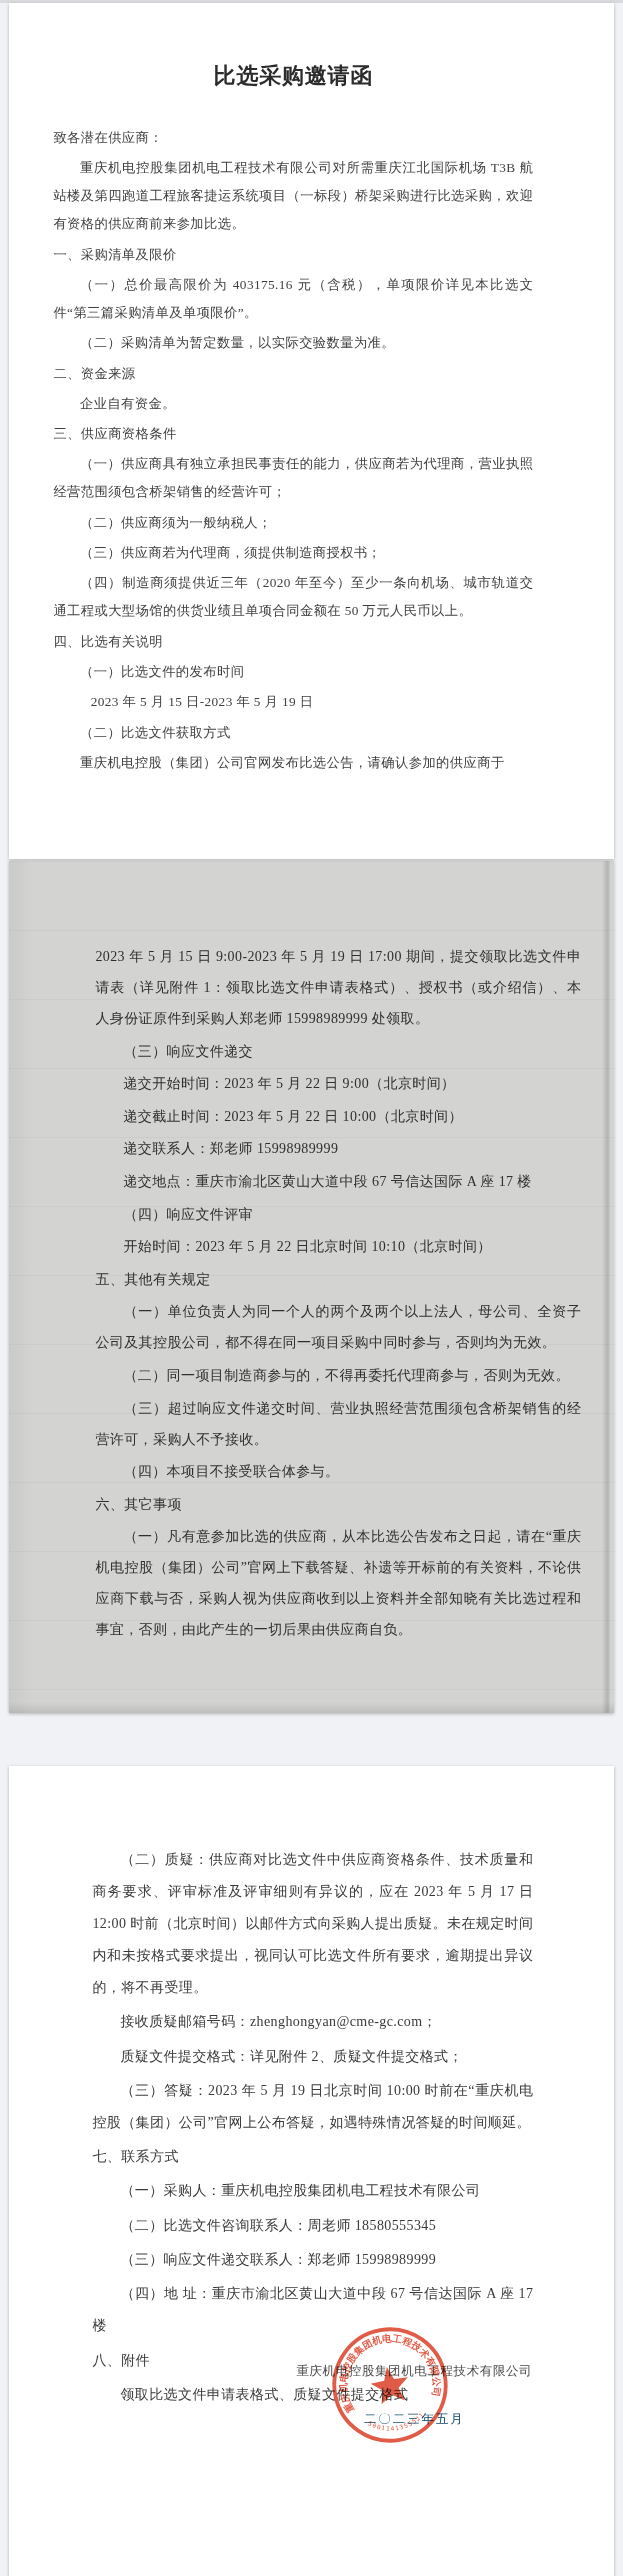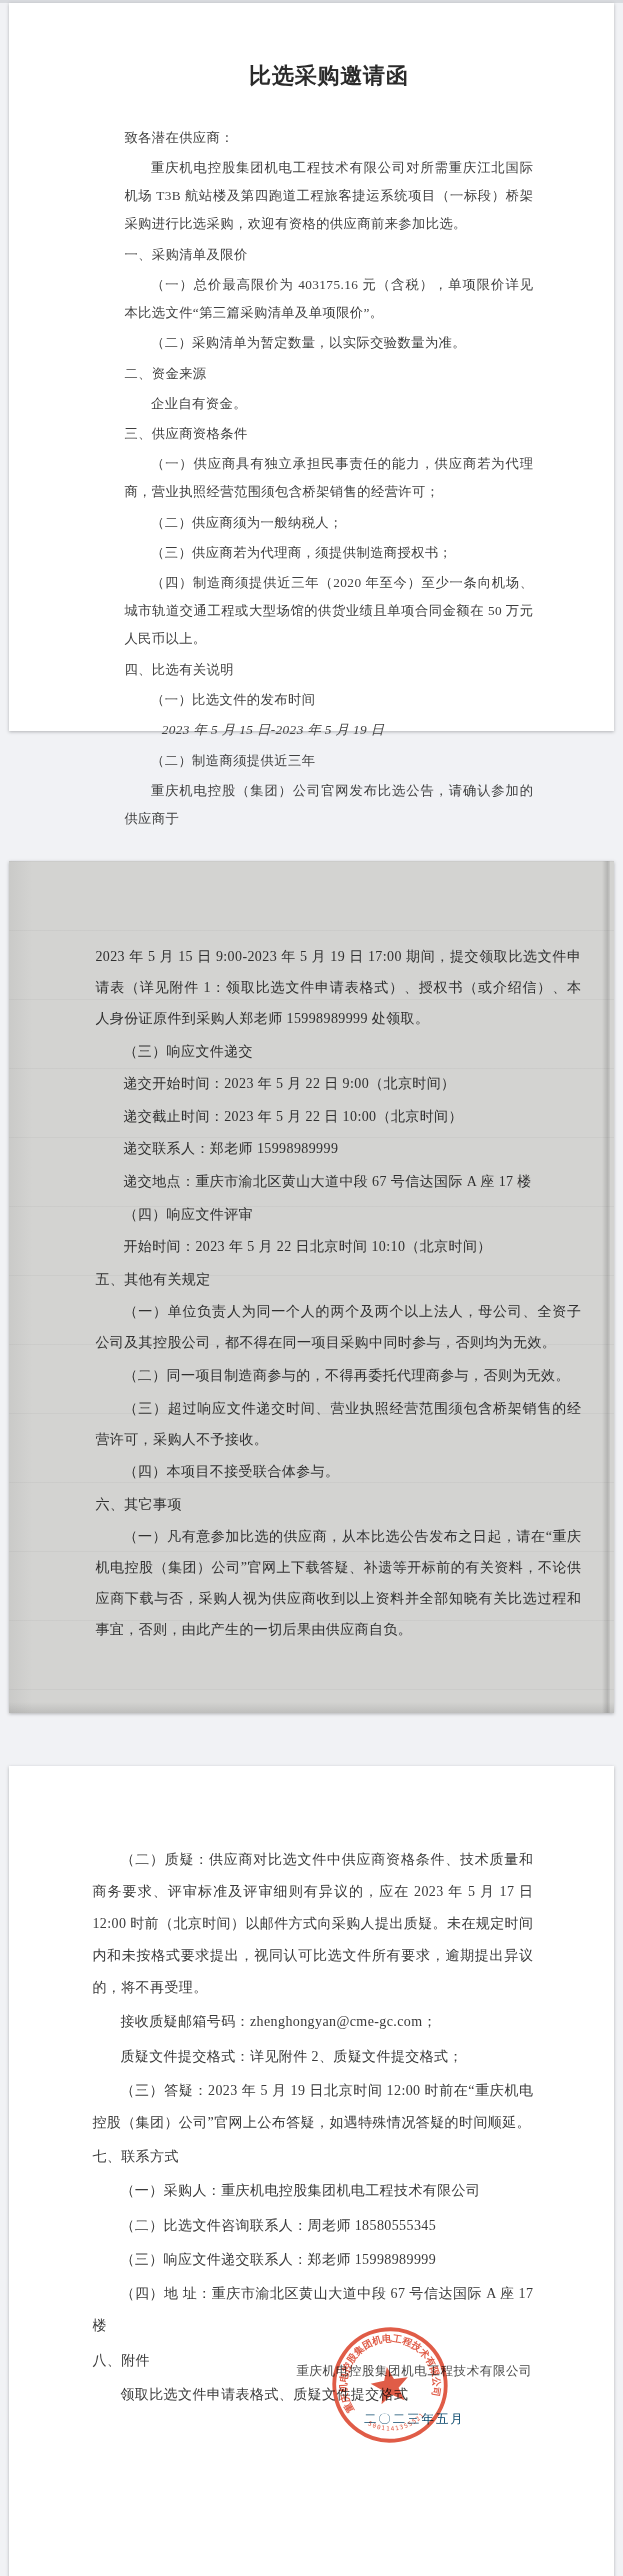--- a/index.html
+++ b/index.html
@@ -12,21 +12,21 @@
   .top-strip{
     position:absolute;left:0;top:0;width:624px;height:3.1px;
     background:#d9dbdf;
   }
   .page{
     position:absolute;left:9.4px;width:605px;
     background:#ffffff;
     box-shadow:0 0.8px 3.1px rgba(60,64,67,.35);
     box-sizing:border-box;
   }
-  .page-1{top:3.1px;height:728px;padding:56px 81px 0 115px;}
+  .page-1{top:3.1px;height:856px;padding:56px 81px 0 44px;}
   .page-2{top:861px;height:852px;padding:80px 33px 0 86px;
     background:#d3d3d1;
     background-image:
       repeating-linear-gradient(180deg, rgba(110,110,110,.07) 0 0.8px, transparent 0.8px 69px),
       linear-gradient(90deg, rgba(120,120,120,.10) 0, rgba(0,0,0,0) 23.4px);
   }
   .page-2::after{
     content:"";position:absolute;top:0;right:4.7px;width:7.8px;height:100%;
     background:linear-gradient(90deg, rgba(0,0,0,0) 0, rgba(40,40,40,.18) 70%, rgba(0,0,0,.05) 100%);
   }
@@ -38,21 +38,21 @@
 
   .ln{
     margin:0 0 2.3px 0;
     font-size:13.3px;line-height:28px;
     color:#3f3f3f;letter-spacing:0.4px;
     text-align:justify;
   }
   .page-2 .ln{font-size:14px;line-height:31px;margin-bottom:1.6px;color:#2f2f2f;}
   .page-3 .ln{font-size:14px;line-height:32px;margin-bottom:2.3px;color:#3a3a3a;}
   .ln.indent{text-indent:2em;}
-  .ln.indent2{text-indent:2.8em;font-style:italic;}
+  .ln.indent2{text-indent:2.8em;}
   .ln.title{
     text-align:center;text-indent:0;
     font-size:22px;font-weight:bold;color:#2b2b2b;
     line-height:34px;margin:0 0 31px 0;letter-spacing:0.8px;
   }
   .sig{
     position:absolute;left:287px;top:597px;z-index:1;
     text-align:center;white-space:nowrap;
   }
   .sig .company{font-size:12.5px;color:#4a4a4a;letter-spacing:0.6px;margin:0;}
@@ -78,21 +78,21 @@
       <p class="ln flush">二、资金来源</p>
       <p class="ln indent">企业自有资金。</p>
       <p class="ln flush">三、供应商资格条件</p>
       <p class="ln indent">（一）供应商具有独立承担民事责任的能力，供应商若为代理商，营业执照经营范围须包含桥架销售的经营许可；</p>
       <p class="ln indent">（二）供应商须为一般纳税人；</p>
       <p class="ln indent">（三）供应商若为代理商，须提供制造商授权书；</p>
       <p class="ln indent">（四）制造商须提供近三年（2020 年至今）至少一条向机场、城市轨道交通工程或大型场馆的供货业绩且单项合同金额在 50 万元人民币以上。</p>
       <p class="ln flush">四、比选有关说明</p>
       <p class="ln indent">（一）比选文件的发布时间</p>
       <p class="ln indent2">2023 年 5 月 15 日-2023 年 5 月 19 日</p>
-      <p class="ln indent">（二）制造商须提供近三年</p>
+      <p class="ln indent">（二）比选文件获取方式</p>
       <p class="ln indent">重庆机电控股（集团）公司官网发布比选公告，请确认参加的供应商于</p>
     </div>
 </section>
 
 <section class="page page-2">
   <div class="content">
       <p class="ln flush">2023 年 5 月 15 日 9:00-2023 年 5 月 19 日 17:00 期间，提交领取比选文件申请表（详见附件 1：领取比选文件申请表格式）、授权书（或介绍信）、本人身份证原件到采购人郑老师 15998989999 处领取。</p>
       <p class="ln indent">（三）响应文件递交</p>
       <p class="ln indent">递交开始时间：2023 年 5 月 22 日 9:00（北京时间）</p>
       <p class="ln indent">递交截止时间：2023 年 5 月 22 日 10:00（北京时间）</p>
@@ -108,21 +108,21 @@
       <p class="ln flush">六、其它事项</p>
       <p class="ln indent">（一）凡有意参加比选的供应商，从本比选公告发布之日起，请在“重庆机电控股（集团）公司”官网上下载答疑、补遗等开标前的有关资料，不论供应商下载与否，采购人视为供应商收到以上资料并全部知晓有关比选过程和事宜，否则，由此产生的一切后果由供应商自负。</p>
     </div>
 </section>
 
 <section class="page page-3">
   <div class="content">
       <p class="ln indent">（二）质疑：供应商对比选文件中供应商资格条件、技术质量和商务要求、评审标准及评审细则有异议的，应在 2023 年 5 月 17 日 12:00 时前（北京时间）以邮件方式向采购人提出质疑。未在规定时间内和未按格式要求提出，视同认可比选文件所有要求，逾期提出异议的，将不再受理。</p>
       <p class="ln indent">接收质疑邮箱号码：zhenghongyan@cme-gc.com；</p>
       <p class="ln indent">质疑文件提交格式：详见附件 2、质疑文件提交格式；</p>
-      <p class="ln indent">（三）答疑：2023 年 5 月 19 日北京时间 12:00 时前在“重庆机电控股（集团）公司”官网上公布答疑，如遇特殊情况答疑的时间顺延。</p>
+      <p class="ln indent">（三）答疑：2023 年 5 月 19 日北京时间 10:00 时前在“重庆机电控股（集团）公司”官网上公布答疑，如遇特殊情况答疑的时间顺延。</p>
       <p class="ln flush">七、联系方式</p>
       <p class="ln indent">（一）采购人：重庆机电控股集团机电工程技术有限公司</p>
       <p class="ln indent">（二）比选文件咨询联系人：周老师 18580555345</p>
       <p class="ln indent">（三）响应文件递交联系人：郑老师 15998989999</p>
       <p class="ln indent">（四）地 址：重庆市渝北区黄山大道中段 67 号信达国际 A 座 17 楼</p>
       <p class="ln flush">八、附件</p>
       <p class="ln indent">领取比选文件申请表格式、质疑文件提交格式</p>
     </div>
 
   <div class="sig">

